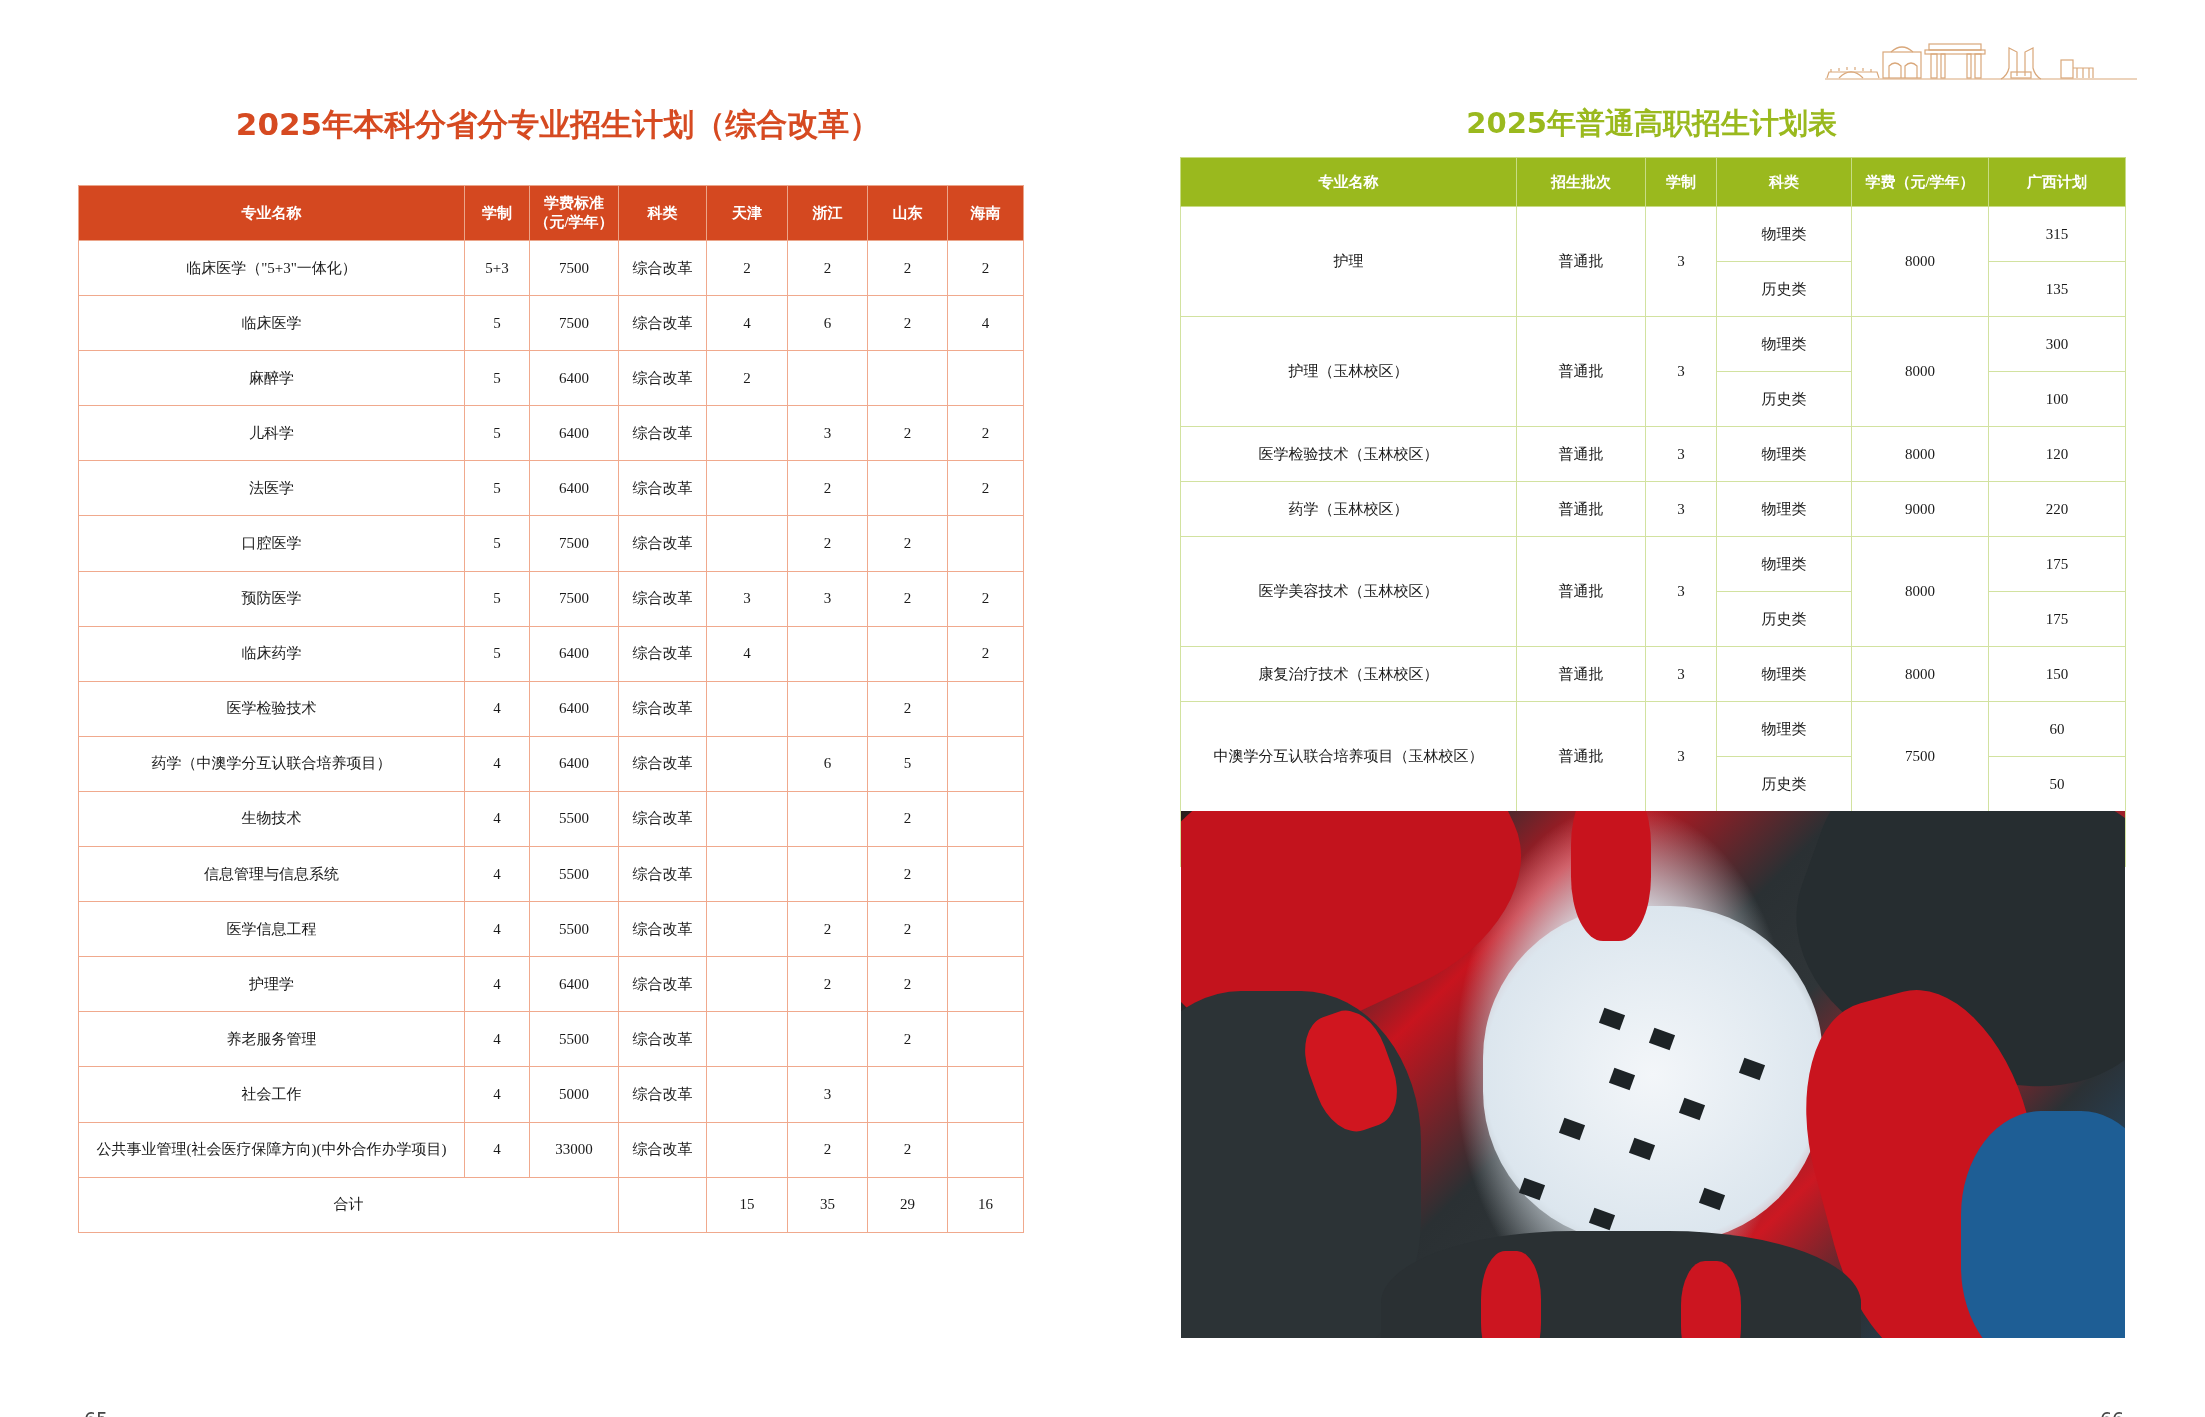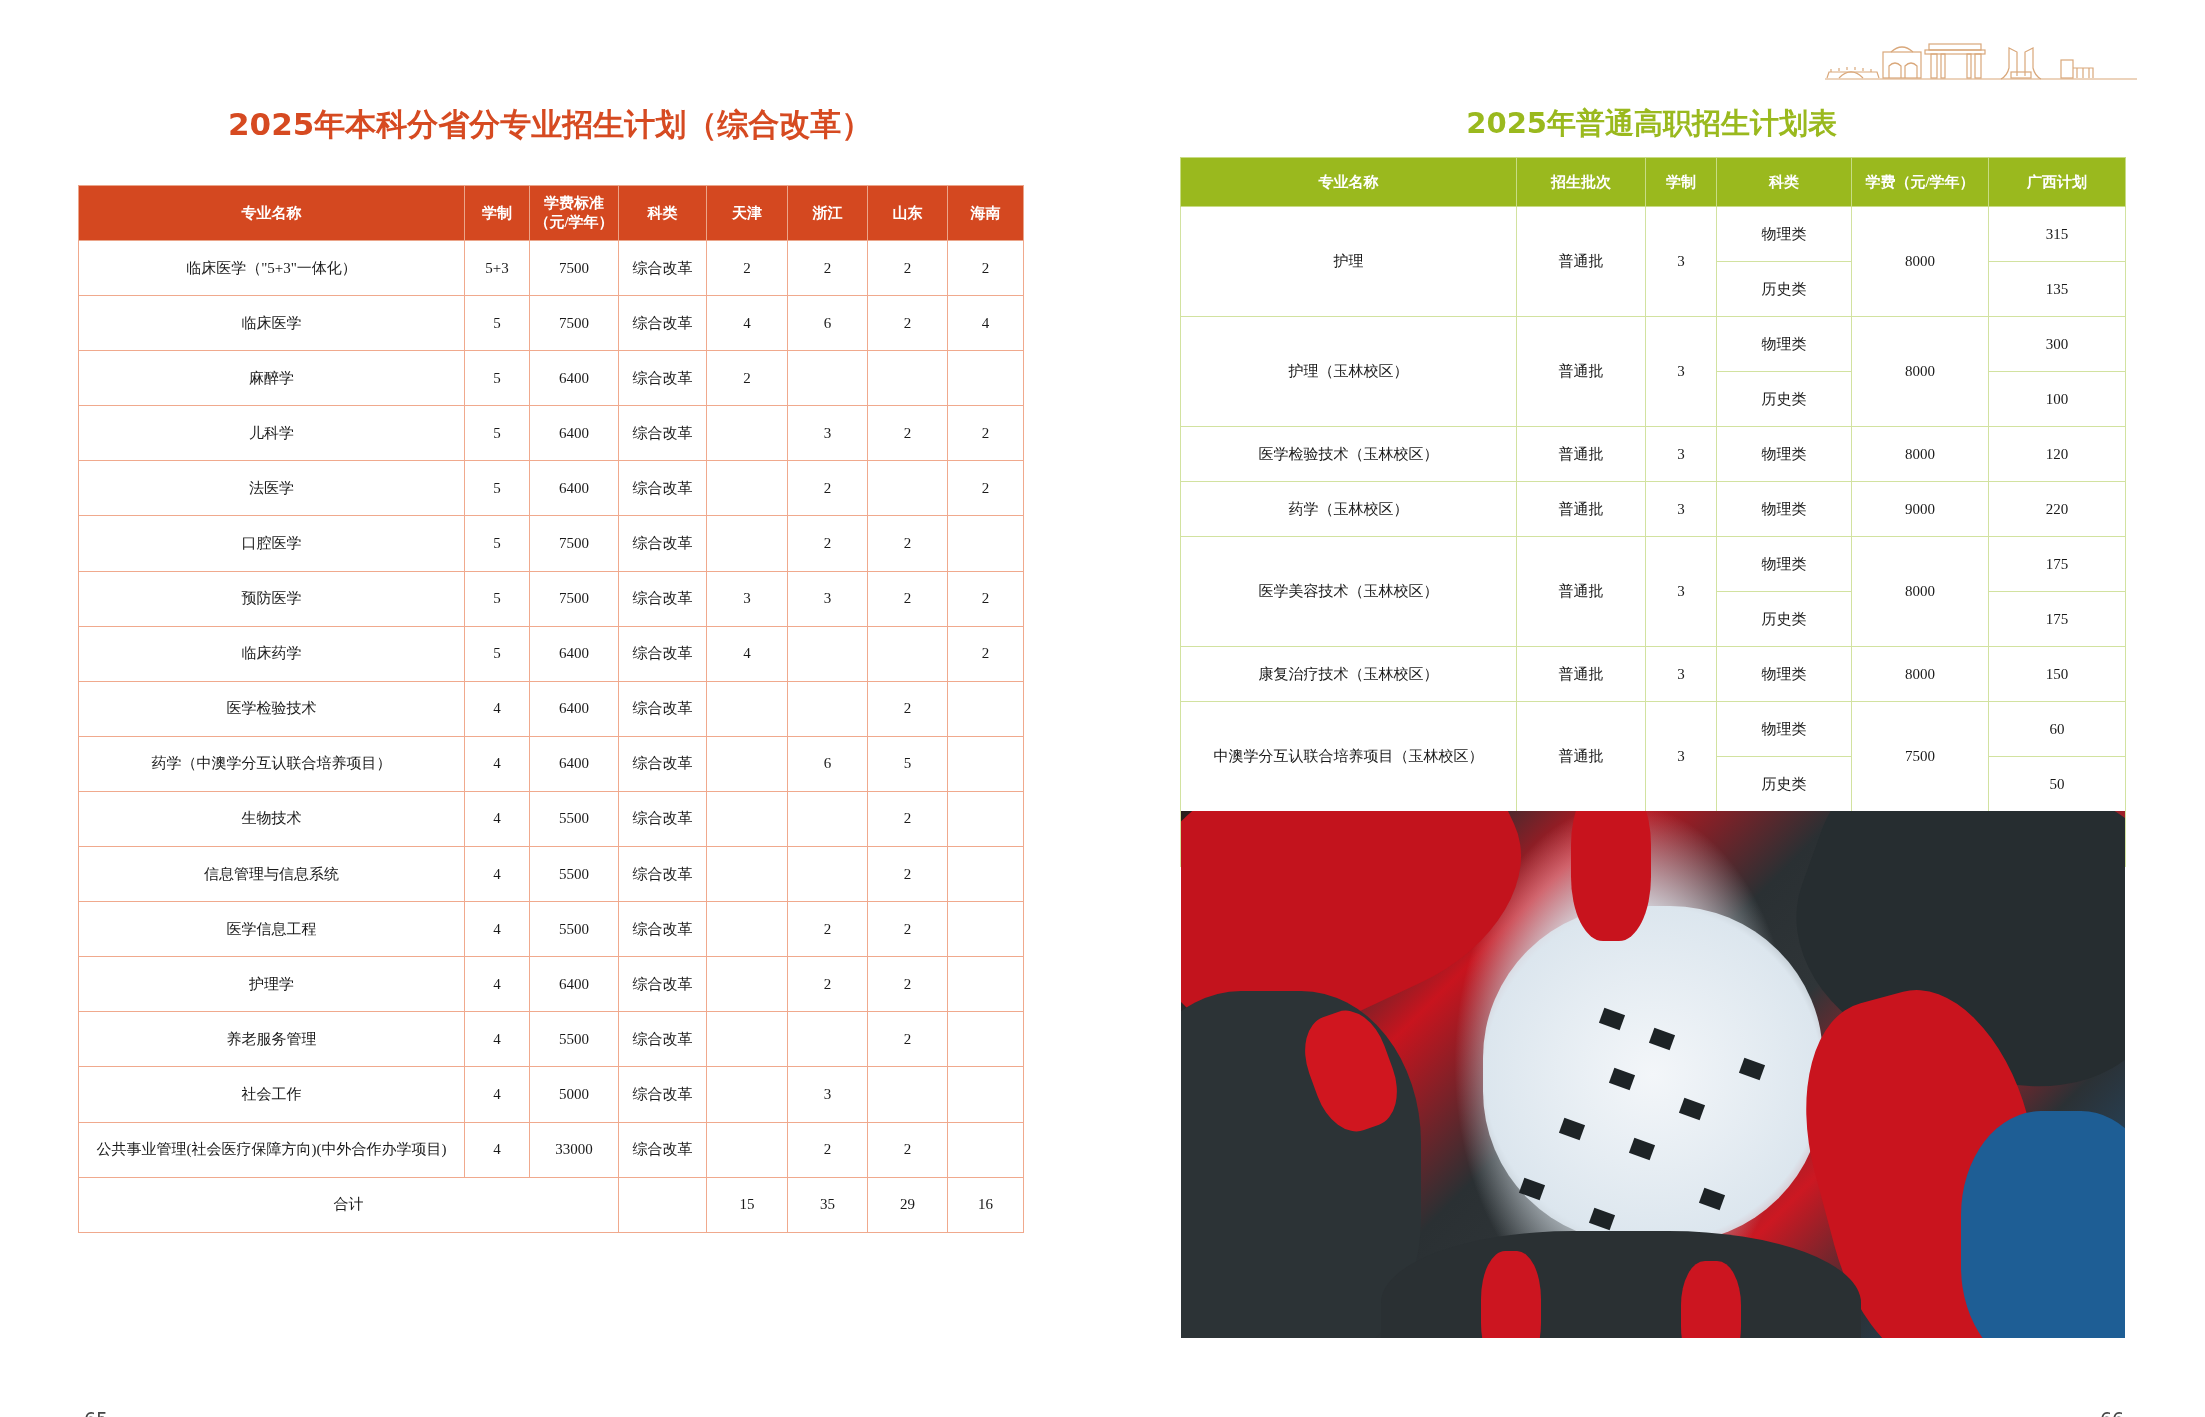--- a/index.html
+++ b/index.html
@@ -3,21 +3,21 @@
 <meta charset="utf-8">
 <style>
   * { box-sizing: border-box; margin: 0; padding: 0; }
   html, body { width: 2205px; height: 1417px; background: #ffffff; overflow: hidden; }
   body { position: relative; font-family: "DejaVu Sans", "Liberation Sans", sans-serif; color: #222; }
 
   .title {
     position: absolute; font-weight: bold; white-space: nowrap; letter-spacing: 0px;
     font-family: "DejaVu Sans", sans-serif;
   }
-  .title-left { left: 228px; top: 104px; width: 660px; font-size: 31px; color: #d64a21; }
+  .title-left { left: 228px; top: 104px; width: 660px; font-size: 31px; color: #d64a21; text-align: center; }
   .title-right { left: 1427px; top: 104px; width: 410px; font-size: 29px; color: #9ab91e; text-align: right; }
 
   table { position: absolute; border-collapse: collapse; table-layout: fixed; font-family: Liberation Serif, serif; }
   td, th { text-align: center; vertical-align: middle; font-size: 15px; padding: 0; overflow: hidden; white-space: nowrap; }
 
   
   .t-left { left: 78px; top: 185px; width: 945px; }
   .t-left th { background: #d44820; color: #fff; font-weight: bold; height: 55px; border: 1px solid #eba58a; font-size: 15px; line-height: 19px; }
   .t-left td { height: 55.1px; border: 1px solid #f0a98d; color: #1a1a1a; }
 

